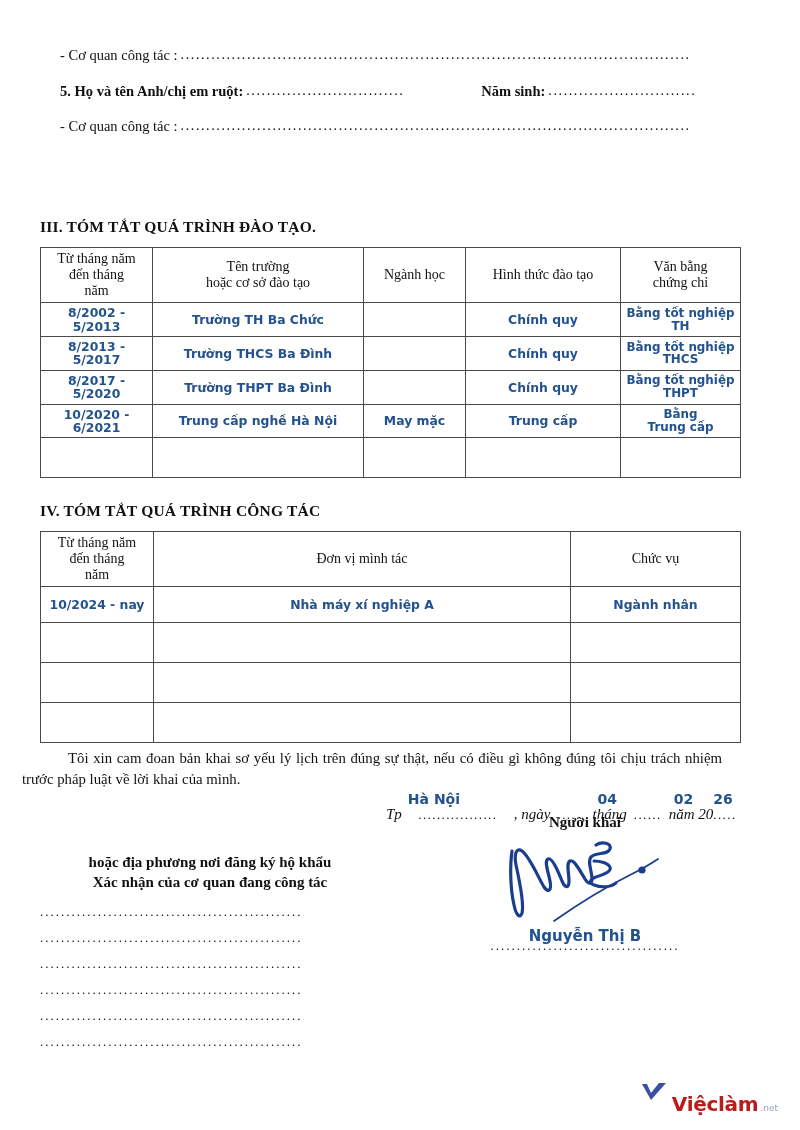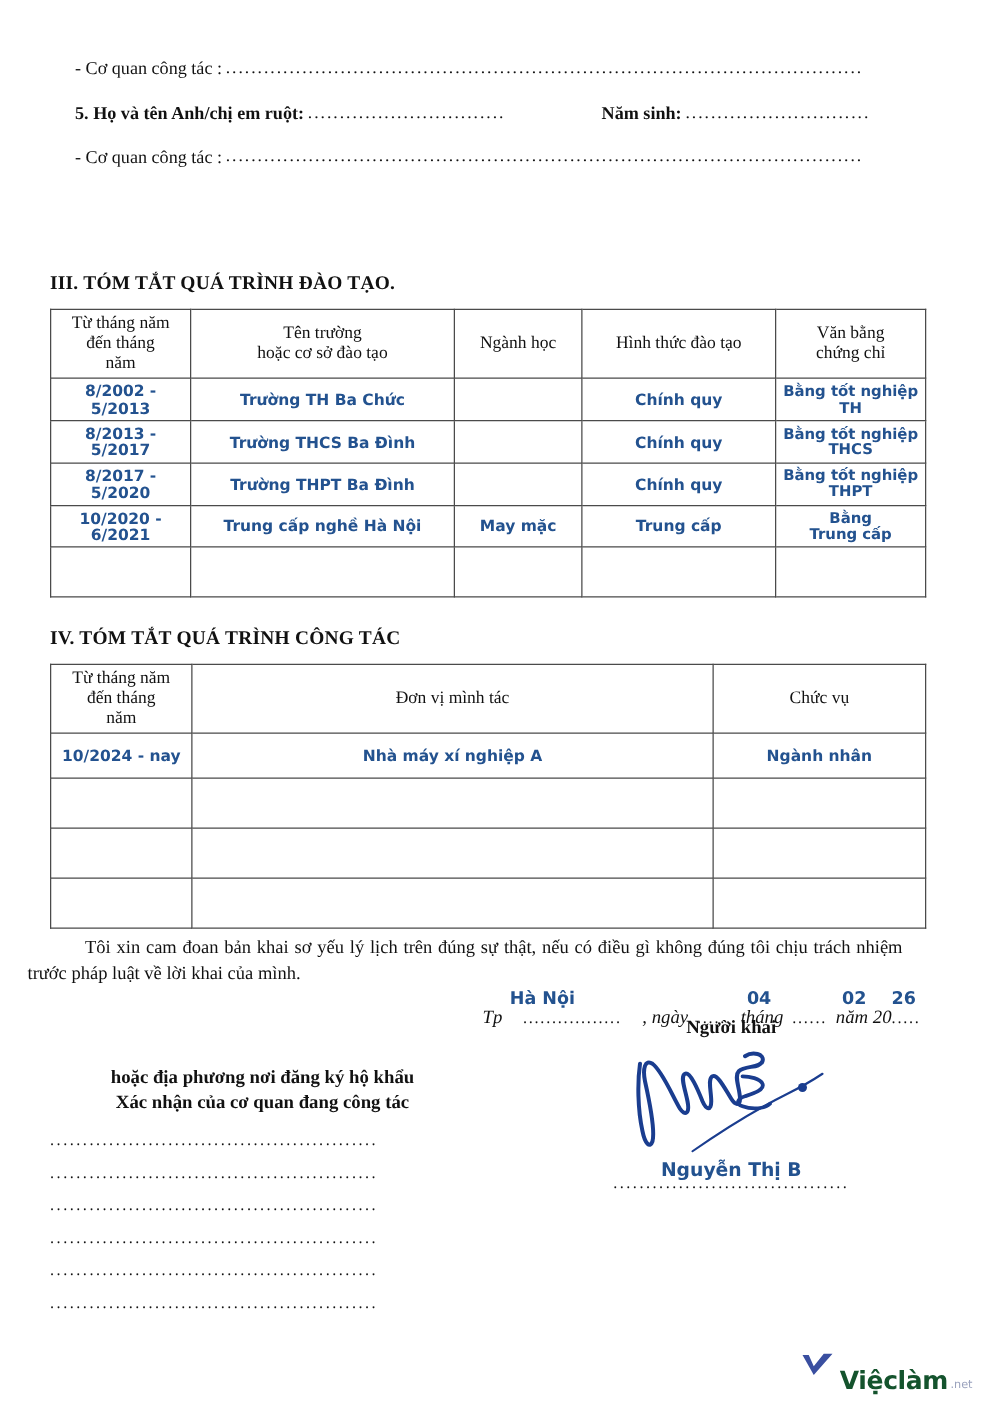--- a/index.html
+++ b/index.html
@@ -221,21 +221,21 @@
     bottom: 14px;
     display: flex;
     align-items: center;
     gap: 5px;
   }
   .logo .check { display: block; }
   .logo .ltext {
     font-family: "DejaVu Sans", "Liberation Sans", sans-serif;
     font-weight: bold;
     font-size: 20px;
-    color: #14532d;
+    color: #b91c1c;
     letter-spacing: -0.3px;
     margin-top: 24px;
   }
   .logo .lnet {
     font-family: "DejaVu Sans", "Liberation Sans", sans-serif;
     font-size: 9px;
     color: #9aa2bd;
     align-self: flex-end;
     margin-left: -3px;
     margin-bottom: 3px;

